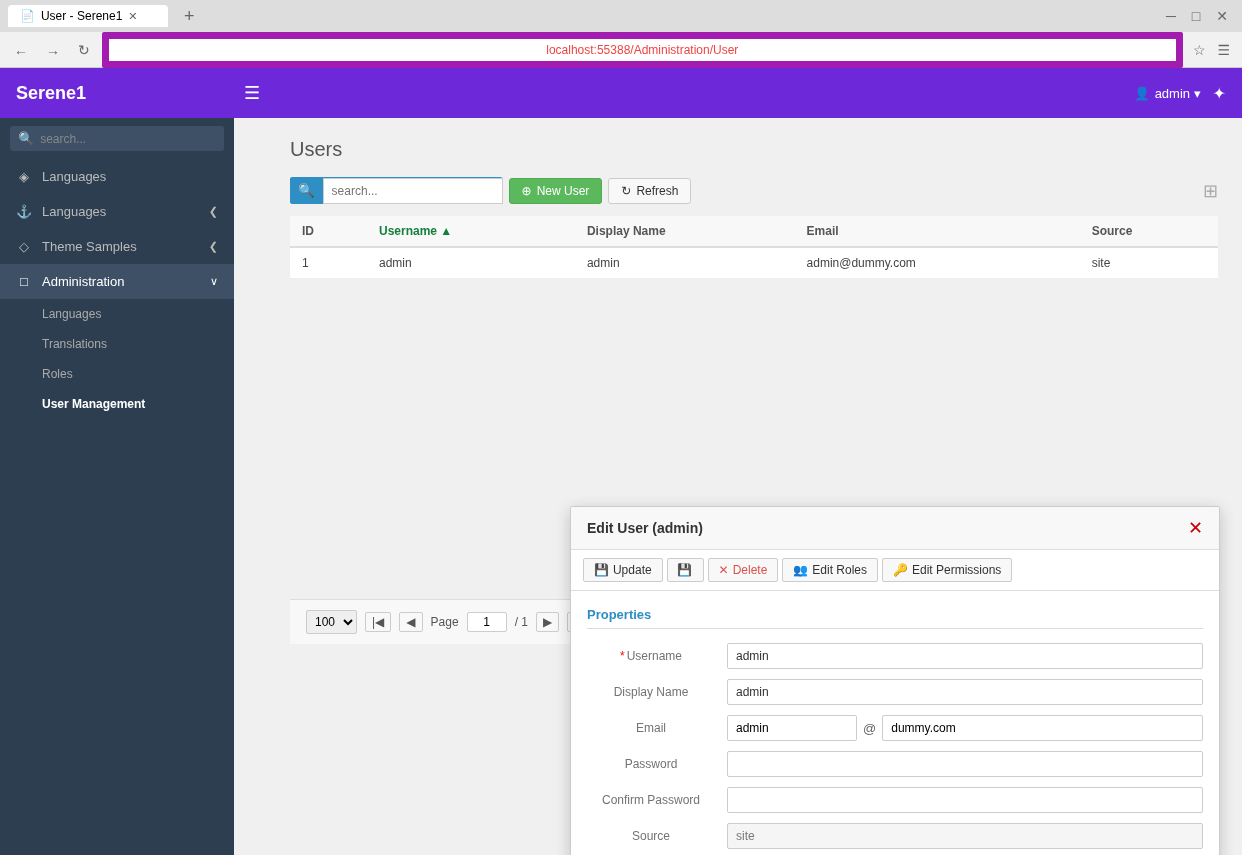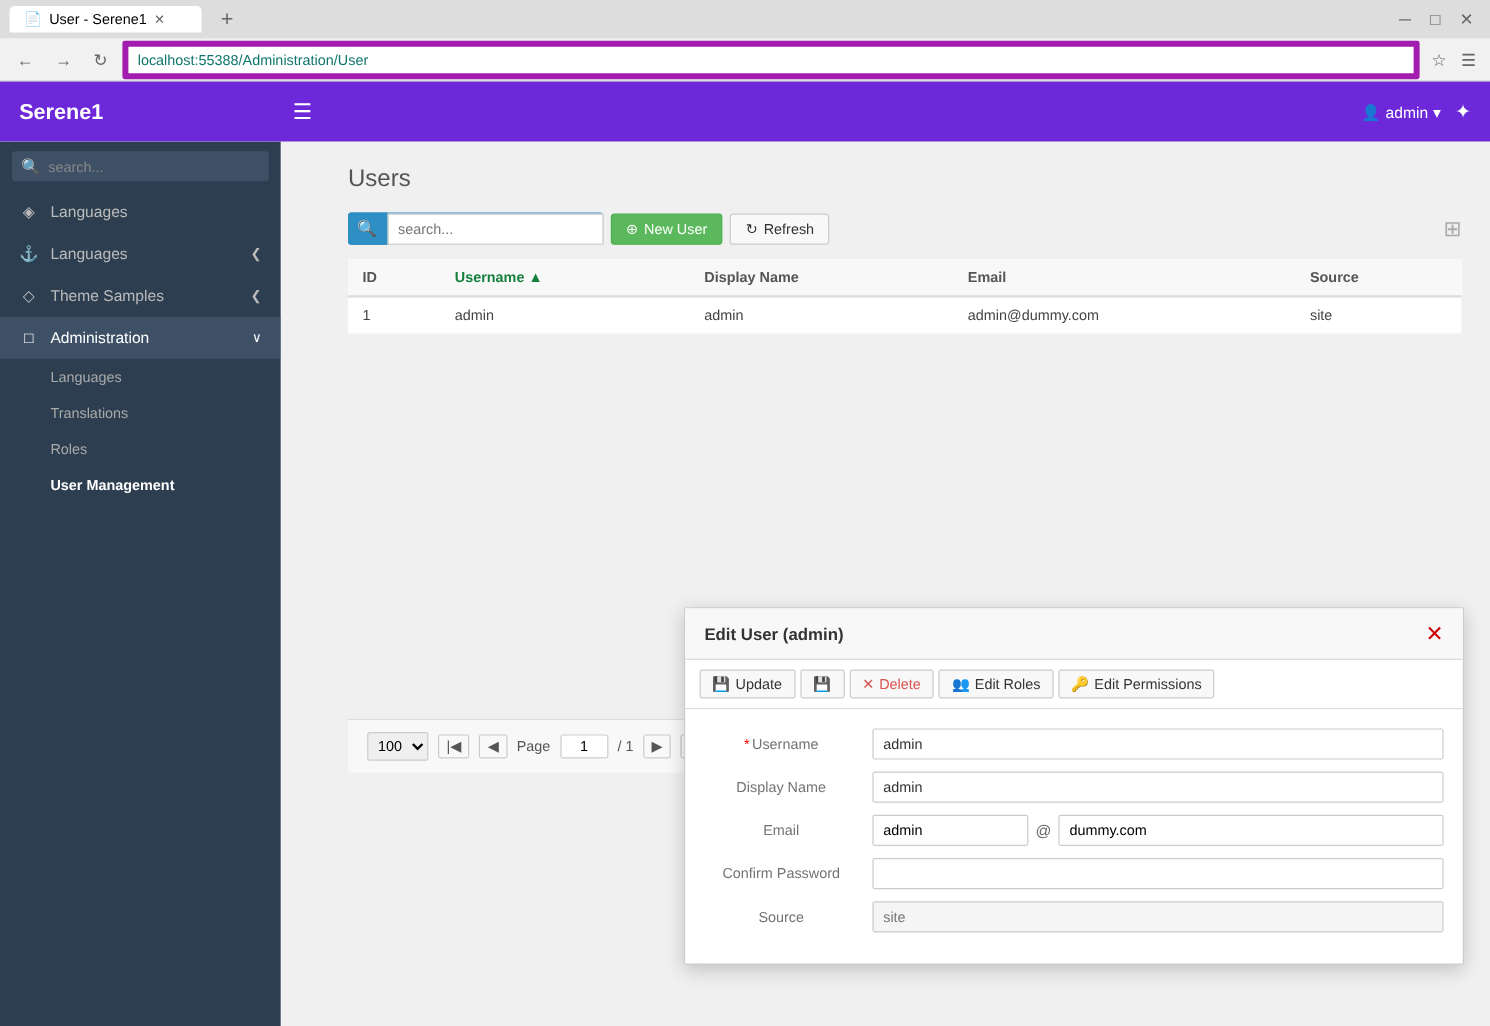--- a/index.html
+++ b/index.html
@@ -5,21 +5,21 @@
     * { box-sizing: border-box; margin: 0; padding: 0; }
     body { font-family: 'Segoe UI', Arial, sans-serif; font-size: 13px; background: #f5f5f5; }
 
     
     .browser-chrome { background: #e8e8e8; }
     .browser-titlebar { background: #ddd; display: flex; align-items: center; padding: 6px 8px; gap: 8px; height: 32px; }
     .browser-tab { background: #fff; border-radius: 4px 4px 0 0; padding: 4px 12px; font-size: 12px; display: flex; align-items: center; gap: 6px; min-width: 160px; }
     .tab-close { color: #666; font-size: 11px; cursor: pointer; }
     .browser-nav { background: #f1f1f1; display: flex; align-items: center; padding: 4px 8px; gap: 6px; height: 36px; border-bottom: 1px solid #ccc; }
     .nav-btn { background: none; border: none; color: #666; font-size: 14px; cursor: pointer; padding: 2px 6px; border-radius: 50%; }
-    .address-bar { flex: 1; background: #fff; border: 5px solid #a21caf; border-radius: 2px; padding: 4px 8px; font-size: 12px; color: #0f766e; }
+    .address-bar { flex: 1; background: #fff; border: 7px solid #a21caf; border-radius: 2px; padding: 4px 8px; font-size: 12px; color: #ef4444; text-align: center; }
     .nav-icons { display: flex; gap: 4px; }
     .nav-icon { color: #666; font-size: 14px; padding: 2px 4px; cursor: pointer; }
 
     
     .app-container { display: flex; flex-direction: column; height: calc(855px - 68px); }
     .app-header { background: #6d28d9; display: flex; align-items: center; padding: 0 16px; height: 50px; color: white; }
     .app-header .logo { font-size: 18px; font-weight: bold; flex: 0 0 220px; }
     .hamburger { font-size: 18px; color: white; cursor: pointer; padding: 4px 8px; }
     .header-right { margin-left: auto; display: flex; align-items: center; gap: 12px; }
     .admin-btn { color: white; font-size: 13px; cursor: pointer; display: flex; align-items: center; gap: 4px; }
@@ -247,36 +247,41 @@
               <button class="modal-btn">
                 <span>👥</span>
                 <span>Edit Roles</span>
               </button>
               <button class="modal-btn">
                 <span>🔑</span>
                 <span>Edit Permissions</span>
               </button>
             </div>
             <div class="modal-content">
+              <div class="section-title">Properties</div>
 
               <div class="form-row">
                 <label class="form-label required">Username</label>
                 <input class="form-input" type="text" value="admin" style="">
               </div>
               <div class="form-row">
                 <label class="form-label">Display Name</label>
                 <input class="form-input" type="text" value="admin" style="">
               </div>
               <div class="form-row">
                 <label class="form-label">Email</label>
                 <div class="email-wrap">
                   <input class="email-input-local" type="text" value="admin" style="">
                   <span class="email-at">@</span>
                   <input class="email-input-domain" type="text" value="dummy.com" style="">
                 </div>
+              </div>
+              <div class="form-row">
+                <label class="form-label">Password</label>
+                <input class="form-input" type="password" style="">
               </div>
               <div class="form-row">
                 <label class="form-label">Confirm Password</label>
                 <input class="form-input" type="password" style="">
               </div>
               <div class="form-row">
                 <label class="form-label">Source</label>
                 <input class="form-input readonly" type="text" readonly="" value="site" style="">
               </div>
             </div>

